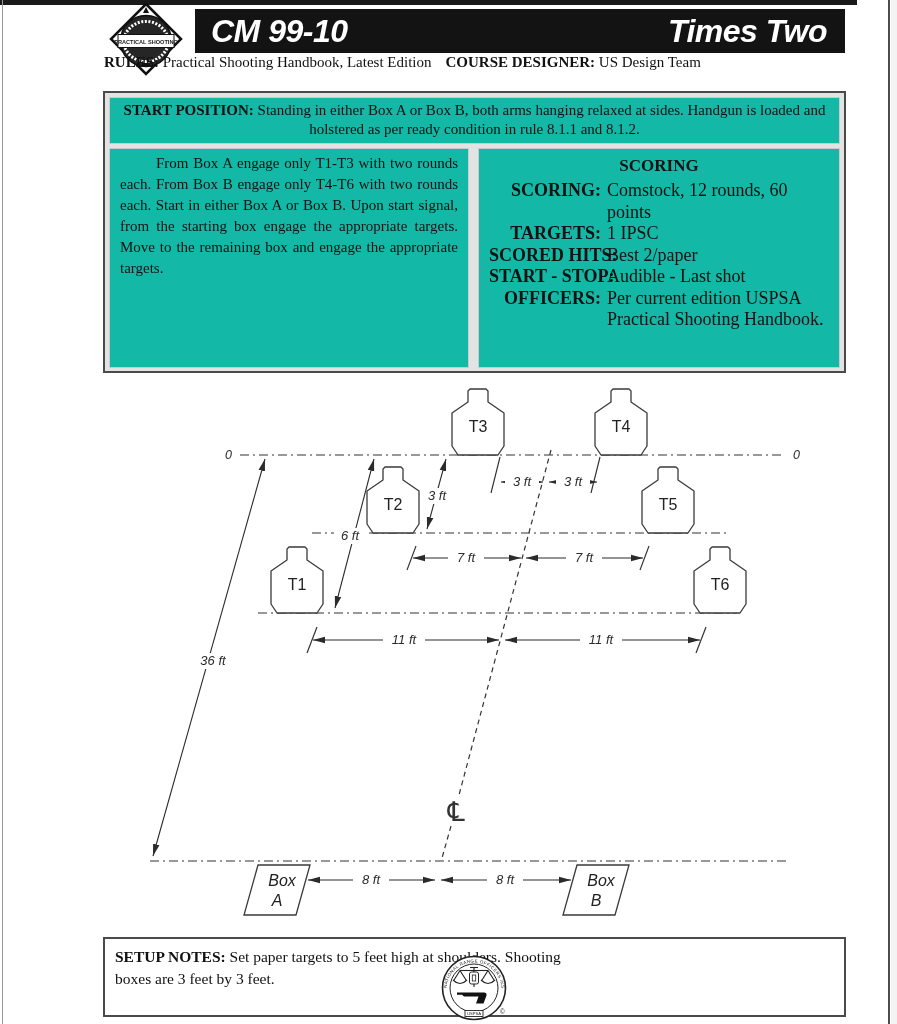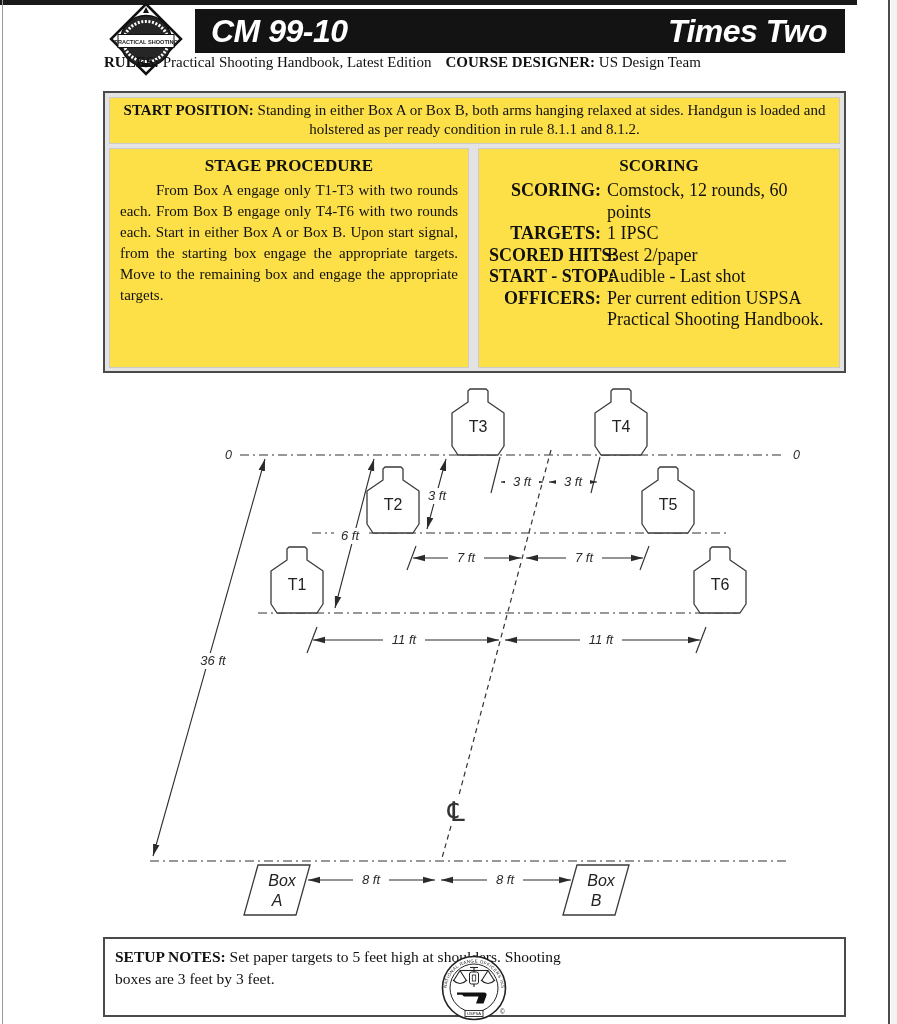--- a/index.html
+++ b/index.html
@@ -16,21 +16,21 @@
               display:flex;align-items:center;justify-content:space-between;
               font-family:"Liberation Sans",sans-serif;font-weight:700;font-size:32px;
               letter-spacing:-0.5px;padding:0 18px 0 16px;box-sizing:border-box;font-style:italic;}
   
   #rules-line{left:104px;top:54px;width:745px;font-size:15px;}
   #rules-line b{font-weight:700;}
   .gap-inline{display:inline-block;width:14px;}
   
   #info-box{left:103px;top:91px;width:743px;height:282px;box-sizing:border-box;
             border:2px solid #4a4a4a;background:#e3e3e3;padding:4px;}
-  .white-sec{background:#fde047;border:1px solid #cbcbcb;box-sizing:border-box;}
+  .white-sec{background:#14b8a6;border:1px solid #cbcbcb;box-sizing:border-box;}
   #start-pos{height:47px;margin-bottom:4px;text-align:center;font-size:15px;line-height:19px;
              padding:3px 10px;}
   #cols{display:flex;gap:9px;height:220px;}
   #col-procedure{width:360px;padding:4px 10px;}
   #col-scoring{flex:1;padding:4px 10px;}
   .sec-title{text-align:center;font-weight:700;font-size:17px;margin:3px 0 4px 0;}
   #proc-text{font-size:15px;line-height:21px;text-align:justify;text-indent:36px;margin:0;}
   #score-grid{display:grid;grid-template-columns:112px 1fr;column-gap:6px;
               font-size:18px;line-height:21.5px;}
   .sc-label{font-weight:700;text-align:right;white-space:nowrap;}
@@ -78,21 +78,20 @@
   <div class="abs" id="rules-line">
     <b>RULES:</b><span> Practical Shooting Handbook, Latest Edition</span><span class="gap-inline"></span><b>COURSE DESIGNER:</b><span> US Design Team</span>
   </div>
 
   <div class="abs" id="info-box">
     <div class="white-sec" id="start-pos">
       <b>START POSITION:</b><span> Standing in either Box A or Box B, both arms hanging relaxed at sides. Handgun is loaded and holstered as per ready condition in rule 8.1.1 and 8.1.2.</span>
     </div>
     <div id="cols">
       <div class="white-sec" id="col-procedure">
-        <div class="sec-title">STAGE PROCEDURE</div>
         <p id="proc-text">From Box A engage only T1-T3 with two rounds each. From Box B engage only T4-T6 with two rounds each. Start in either Box A or Box B. Upon start signal, from the starting box engage the appropriate targets. Move to the remaining box and engage the appropriate targets.</p>
       </div>
       <div class="white-sec" id="col-scoring">
         <div class="sec-title">SCORING</div>
         <div id="score-grid">
           <div class="sc-label">SCORING:</div>
           <div class="sc-value">Comstock, 12 rounds, 60 points</div>
           <div class="sc-label">TARGETS:</div>
           <div class="sc-value">1 IPSC</div>
           <div class="sc-label">SCORED HITS:</div>

